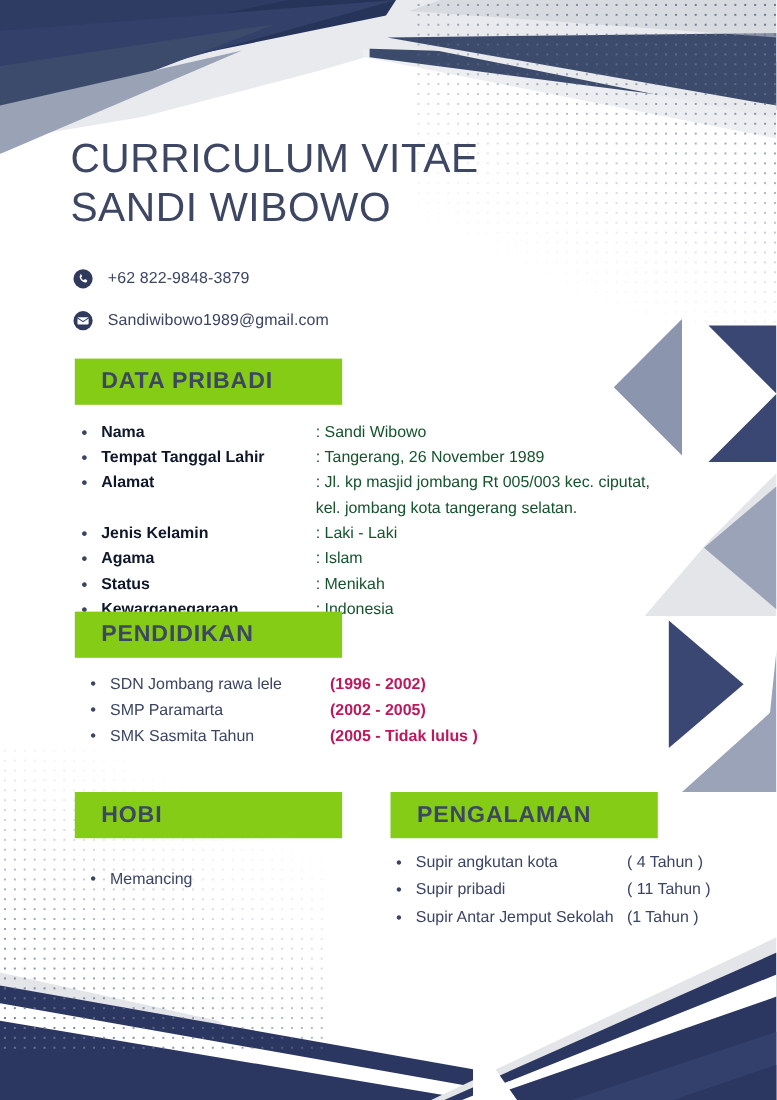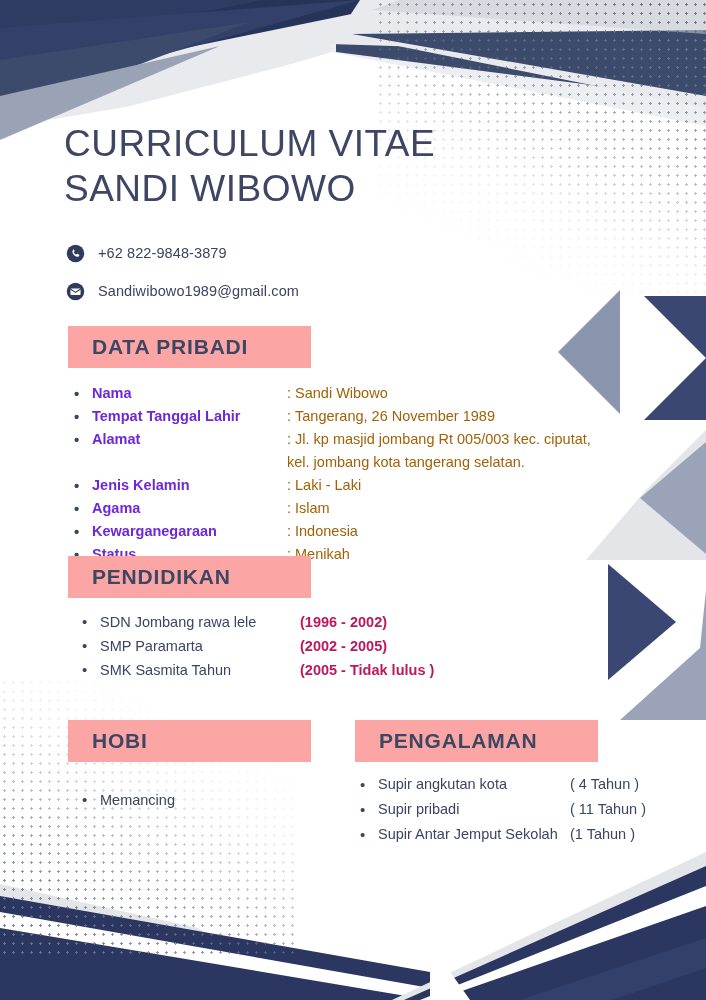--- a/index.html
+++ b/index.html
@@ -97,21 +97,21 @@
   }
   .contact-ico svg { display:block; width:19px; height:19px; }
   .contact-txt {
     font-size: 14.5px;
     color: #3b4463;
     letter-spacing: 0.1px;
   }
 
   .section-head {
     position: absolute;
-    background: #fca5a5;
+    background: #84cc16;
     height: 42px;
     display: flex;
     align-items: center;
     padding-left: 24px;
     box-sizing: border-box;
   }
   .section-head span {
     font-size: 21px;
     font-weight: bold;
     color: #3d4662;
@@ -129,38 +129,38 @@
     left: 72px;
     top: 382px;
     width: 540px;
   }
   .pd-row { display: flex; align-items: flex-start; }
   .pd-label {
     width: 215px;
     flex: 0 0 215px;
     font-size: 14.5px;
     font-weight: bold;
-    color: #6d28d9;
+    color: #0f172a;
     line-height: 23px;
     padding-left: 20px;
     box-sizing: border-box;
     position: relative;
   }
   .pd-label::before {
     content: "\2022";
     position: absolute;
     left: 2px;
     top: 0;
     font-size: 15px;
     color: #3b4463;
   }
   .pd-value {
     flex: 1 1 auto;
     font-size: 14.5px;
-    color: #a16207;
+    color: #14532d;
     line-height: 23px;
   }
   .pd-value .colon { margin-right: 4px; }
 
   
   .pendidikan {
     position: absolute;
     left: 80px;
     top: 610px;
     width: 460px;
@@ -360,26 +360,26 @@
       </div>
       <div class="pd-row">
         <div class="pd-label">Jenis Kelamin</div>
         <div class="pd-value"><span class="colon">:</span><span>Laki - Laki</span></div>
       </div>
       <div class="pd-row">
         <div class="pd-label">Agama</div>
         <div class="pd-value"><span class="colon">:</span><span>Islam</span></div>
       </div>
       <div class="pd-row">
+        <div class="pd-label">Status</div>
+        <div class="pd-value"><span class="colon">:</span><span>Menikah</span></div>
+      </div>
+      <div class="pd-row">
         <div class="pd-label">Kewarganegaraan</div>
         <div class="pd-value"><span class="colon">:</span><span>Indonesia</span></div>
-      </div>
-      <div class="pd-row">
-        <div class="pd-label">Status</div>
-        <div class="pd-value"><span class="colon">:</span><span>Menikah</span></div>
       </div>
     </div>
 
     <div class="section-head" id="head-pendidikan">
       <span>PENDIDIKAN</span>
     </div>
     <div class="pendidikan">
       <div class="edu-row">
         <div class="edu-school">SDN Jombang rawa lele</div>
         <div class="edu-years">(1996 - 2002)</div>

